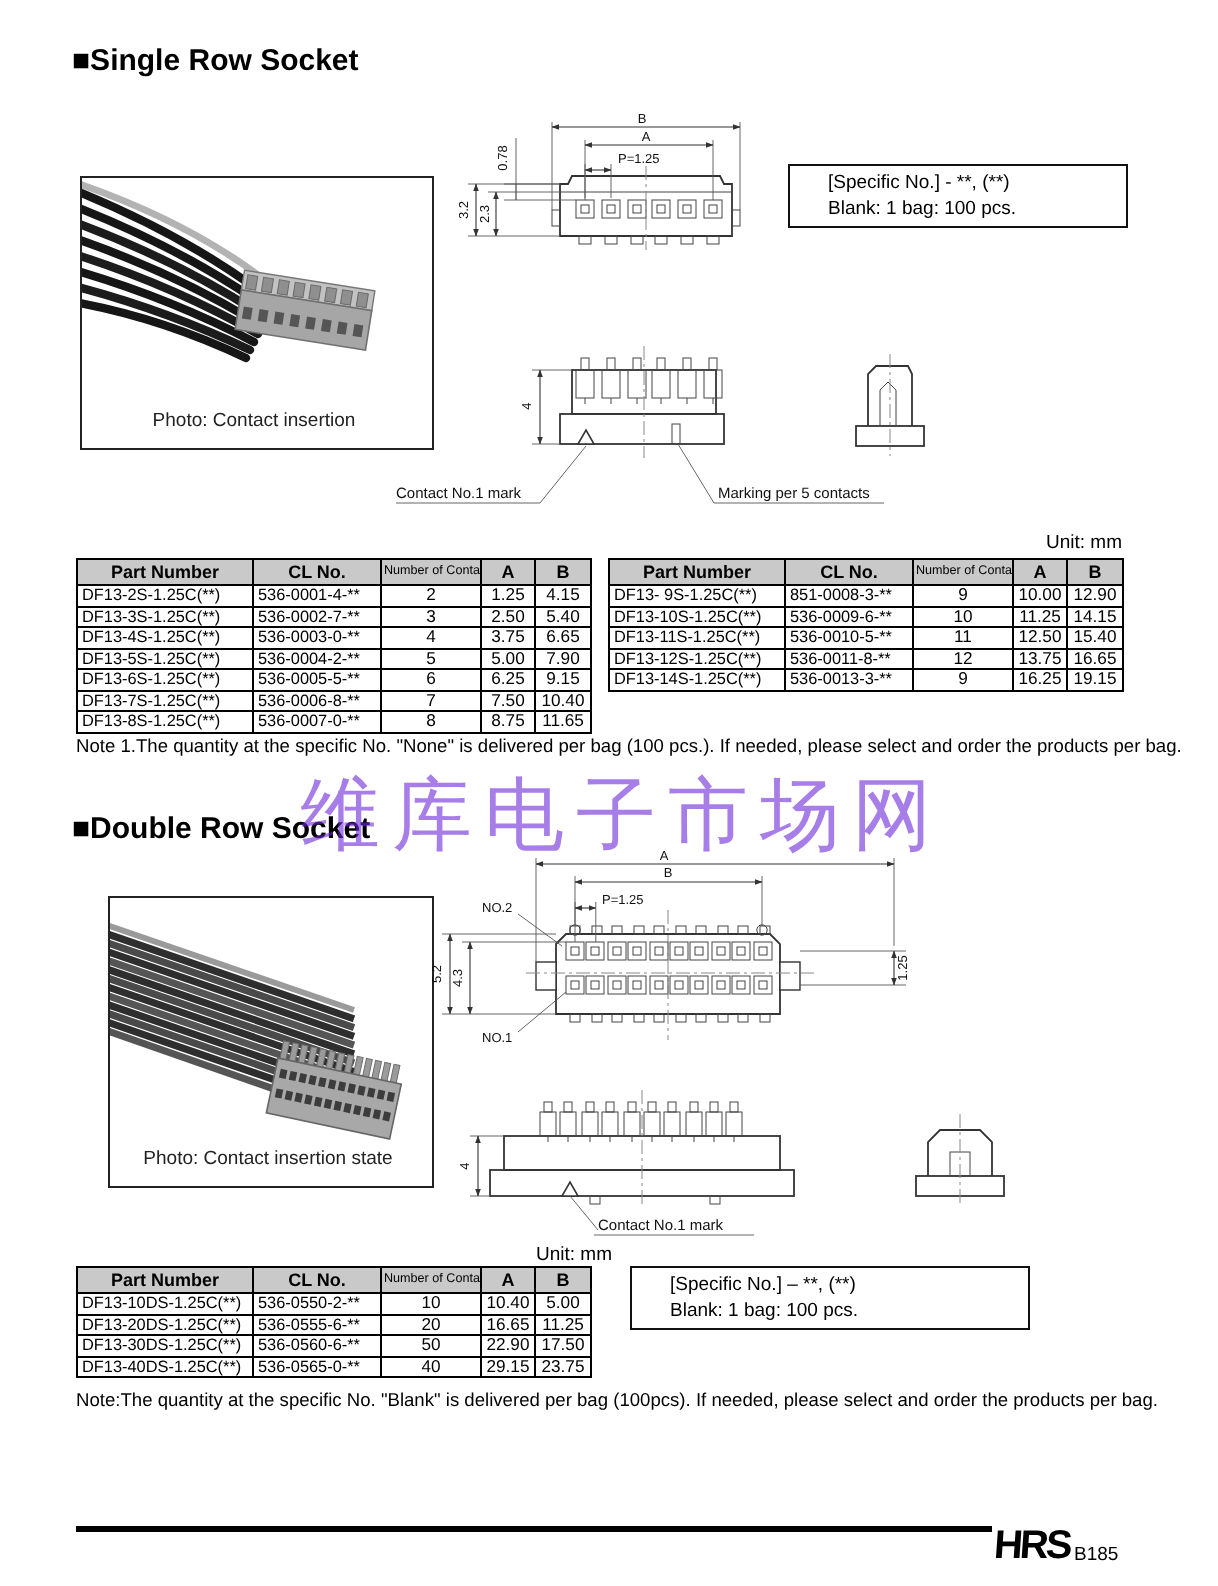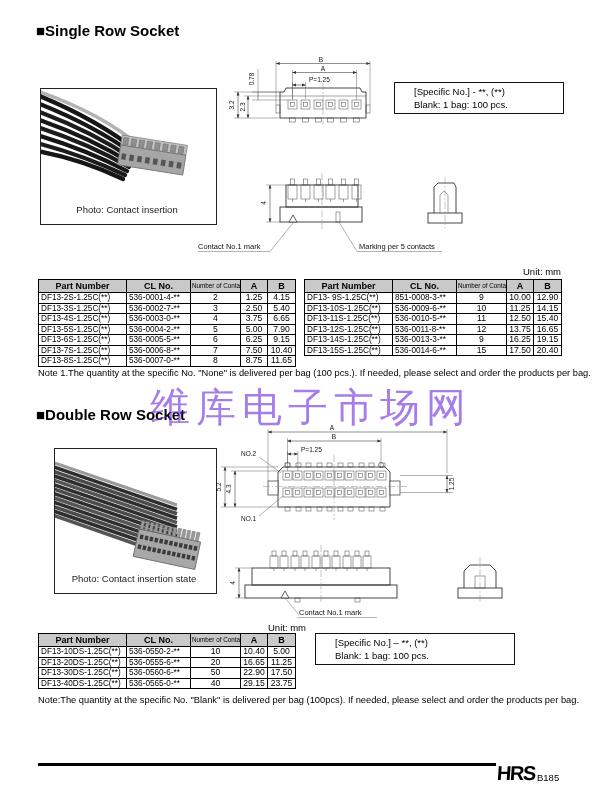--- a/index.html
+++ b/index.html
@@ -317,27 +317,20 @@
           <td>12</td>
           <td>13.75</td>
           <td>16.65</td>
         </tr>
         <tr>
           <td class="lft">DF13-14S-1.25C(**)</td>
           <td class="lft">536-0013-3-**</td>
           <td>9</td>
           <td>16.25</td>
           <td>19.15</td>
-        </tr>
-        <tr>
-          <td class="lft">DF13-15S-1.25C(**)</td>
-          <td class="lft">536-0014-6-**</td>
-          <td>15</td>
-          <td>17.50</td>
-          <td>20.40</td>
         </tr>
       </tbody>
   </table>
 
   <div class="note n1">Note 1.The quantity at the specific No. "None" is delivered per bag (100 pcs.). If needed, please select and order the products per bag.</div>
 
   <div class="watermark">维库电子市场网</div>
 
   <h1 class="sec-title t2">■Double Row Socket</h1>
 

